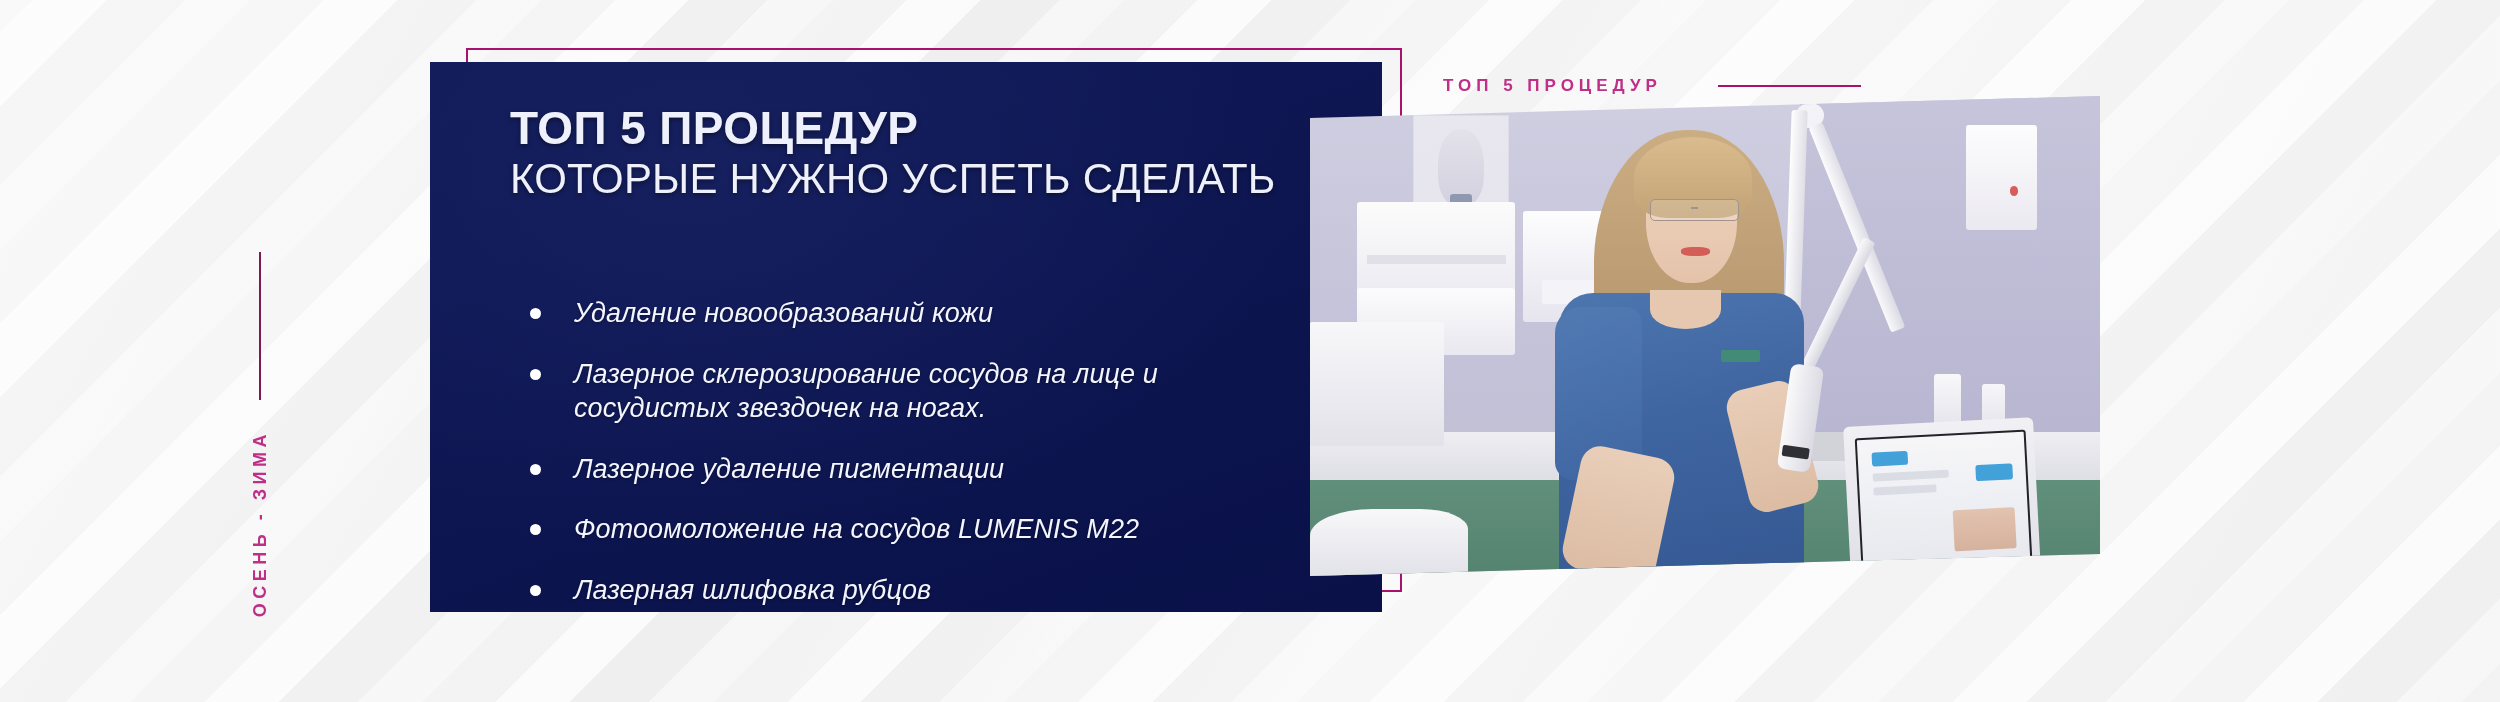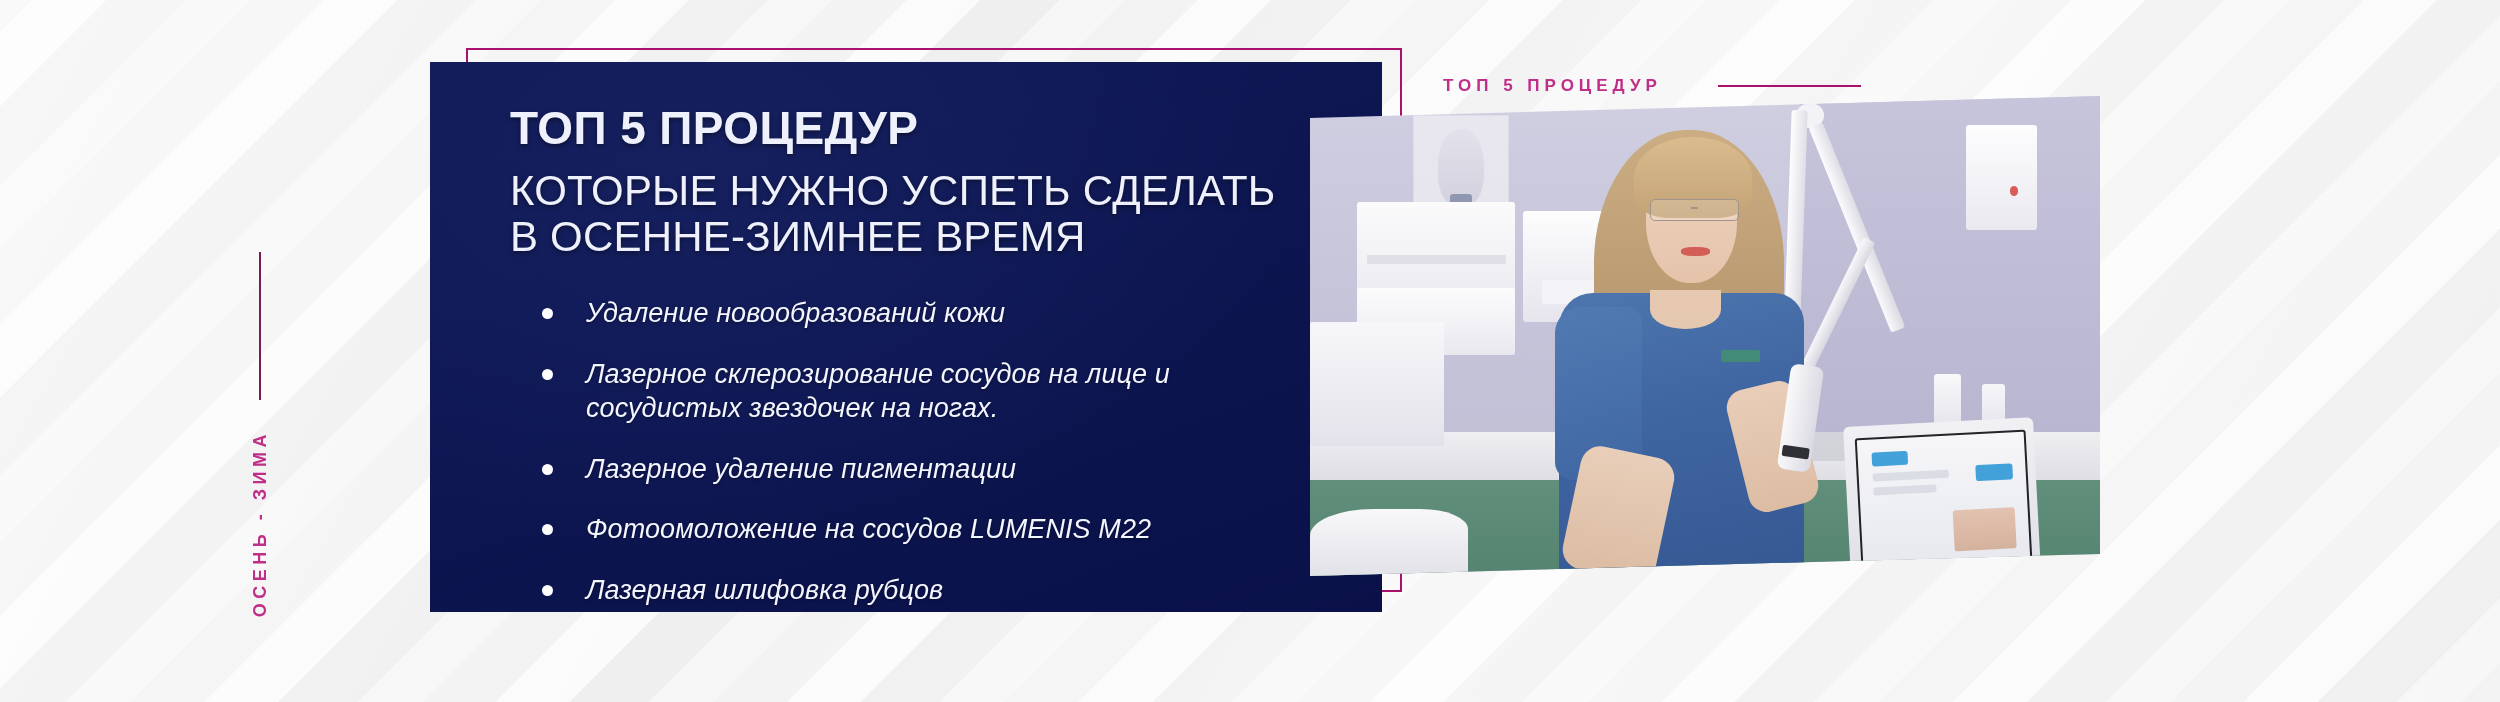--- a/index.html
+++ b/index.html
@@ -117,27 +117,27 @@
     font-weight: 700;
     letter-spacing: 0.4px;
   }
   .headline .l2,
   .headline .l3 {
     display: block;
     font-size: 42px;
     font-weight: 400;
     letter-spacing: 0.2px;
   }
-  .headline .l2 { margin-top: 14px; }
+  .headline .l2 { margin-top: 2px; }
   .headline .l3 { margin-top: 1px; }
 
   
   .bullets {
     position: absolute;
-    left: 524px;
+    left: 512px;
     top: 296px;
     width: 800px;
     margin: 0;
     padding: 0;
     list-style: none;
   }
   .bullets li {
     position: relative;
     padding-left: 62px;
     margin-bottom: 26px;
@@ -418,21 +418,20 @@
     <span>ОСЕНЬ - ЗИМА</span>
   </div>
 
   <div class="magenta-frame"></div>
 
   <div class="navy-panel"></div>
 
   <div class="headline">
     <span class="l1">ТОП 5 ПРОЦЕДУР</span>
     <span class="l2">КОТОРЫЕ НУЖНО УСПЕТЬ СДЕЛАТЬ</span>
-    <span class="l3">В ОСЕННЕ-ЗИМНЕЕ ВРЕМЯ</span>
   </div>
 
   <ul class="bullets">
     <li>Удаление новообразований кожи</li>
     <li>Лазерное склерозирование сосудов на лице и сосудистых звездочек на ногах.</li>
     <li>Лазерное удаление пигментации</li>
     <li>Фотоомоложение на сосудов LUMENIS M22</li>
     <li>Лазерная шлифовка рубцов</li>
   </ul>
 

